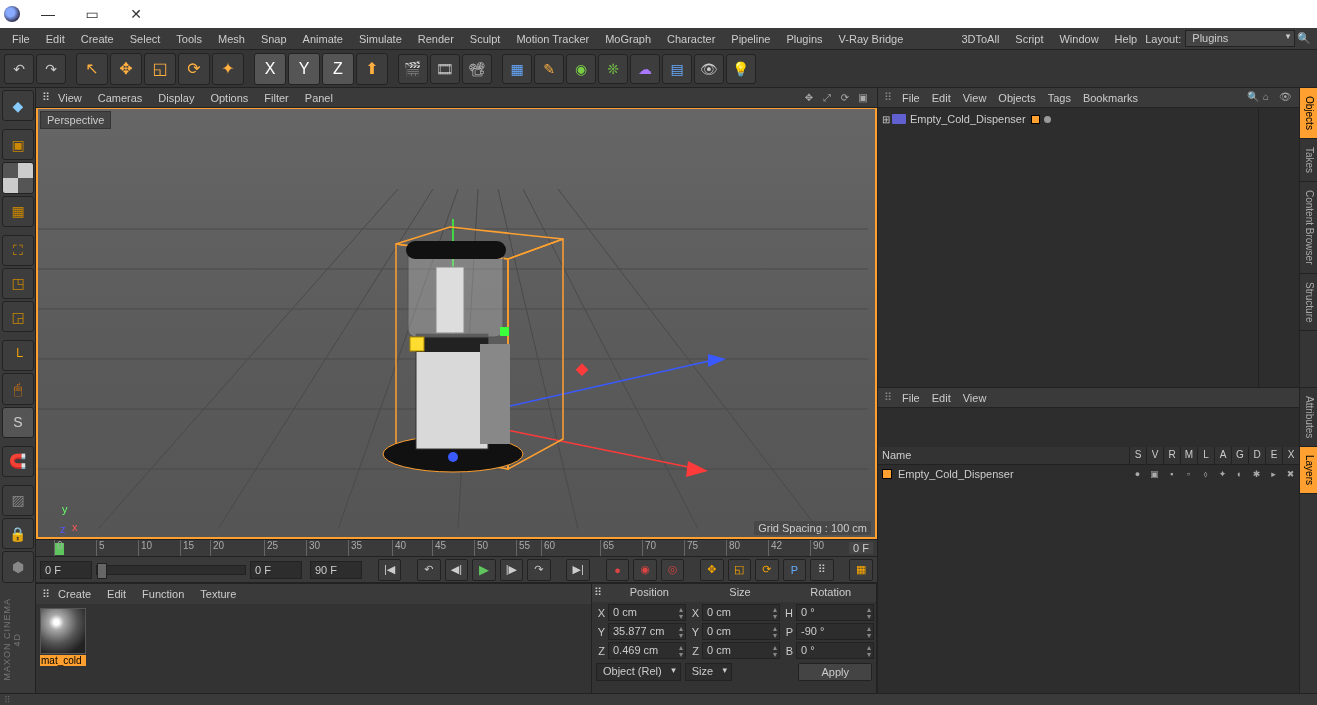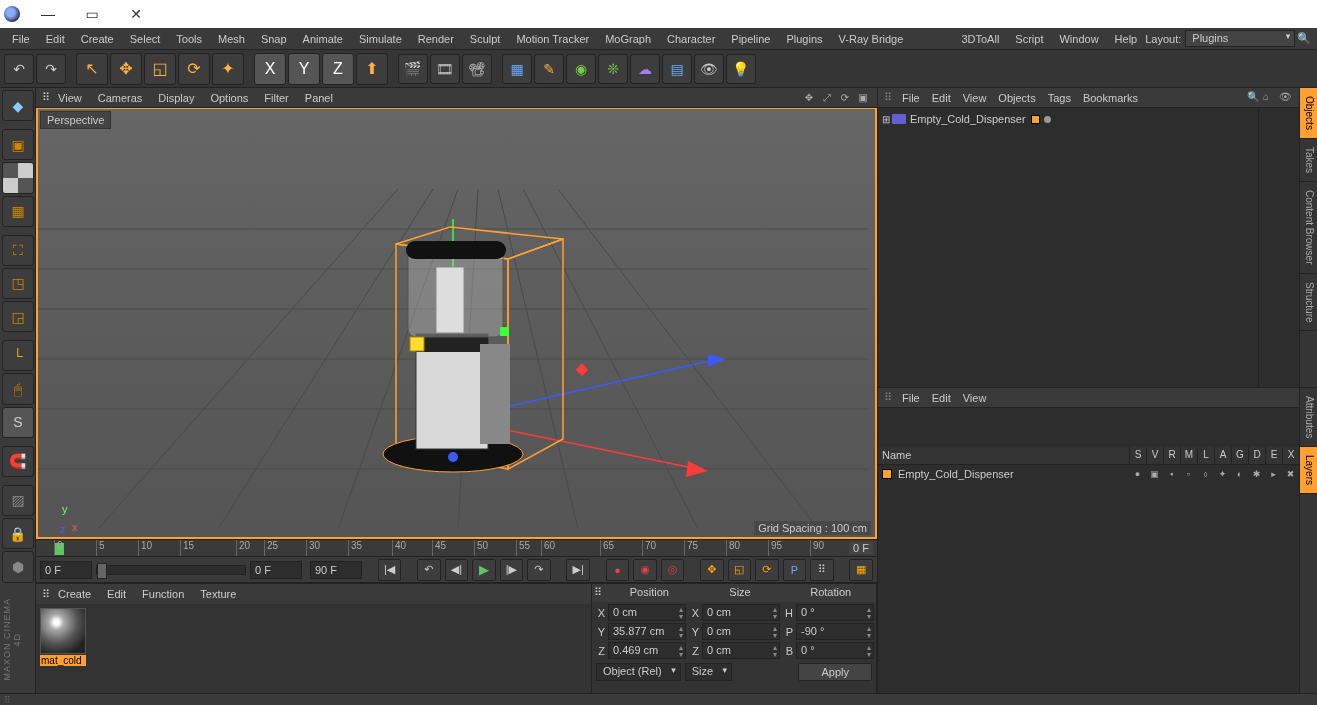--- a/index.html
+++ b/index.html
@@ -278,34 +278,34 @@
           </div>
           <div class="grid-spacing">Grid Spacing : 100 cm</div>
         </div>
 
         <div class="ruler">
           <div class="marker-start"></div>
           <span class="tick" style="left:18px">0</span>
           <span class="tick" style="left:60px">5</span>
           <span class="tick" style="left:102px">10</span>
           <span class="tick" style="left:144px">15</span>
-          <span class="tick" style="left:200px">20</span>
+          <span class="tick" style="left:174px">20</span>
           <span class="tick" style="left:228px">25</span>
           <span class="tick" style="left:270px">30</span>
           <span class="tick" style="left:312px">35</span>
           <span class="tick" style="left:356px">40</span>
           <span class="tick" style="left:396px">45</span>
           <span class="tick" style="left:438px">50</span>
           <span class="tick" style="left:480px">55</span>
           <span class="tick" style="left:505px">60</span>
           <span class="tick" style="left:564px">65</span>
           <span class="tick" style="left:606px">70</span>
           <span class="tick" style="left:648px">75</span>
           <span class="tick" style="left:690px">80</span>
-          <span class="tick" style="left:732px">95</span>
+          <span class="tick" style="left:732px">42</span>
           <span class="tick" style="left:774px">90</span>
           <span class="marker-end">0 F</span>
         </div>
 
         <div class="timebar">
           <input class="fld" value="0 F" style="">
           <div class="slider">
               <div class="thumb"></div>
             </div>
           <input class="fld" value="0 F" style="">

